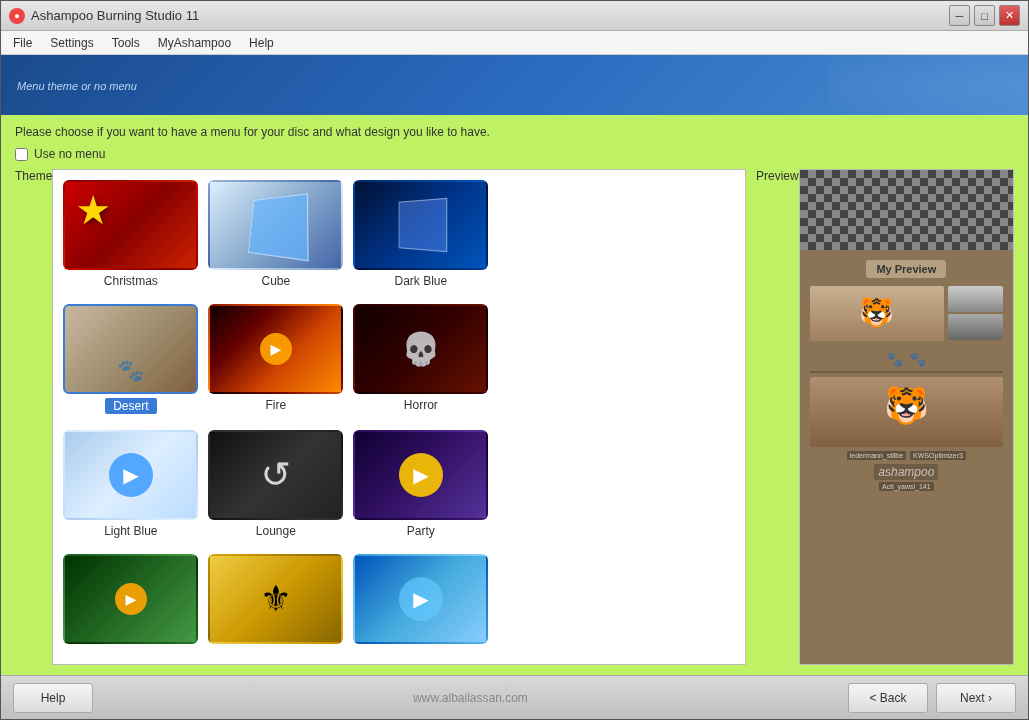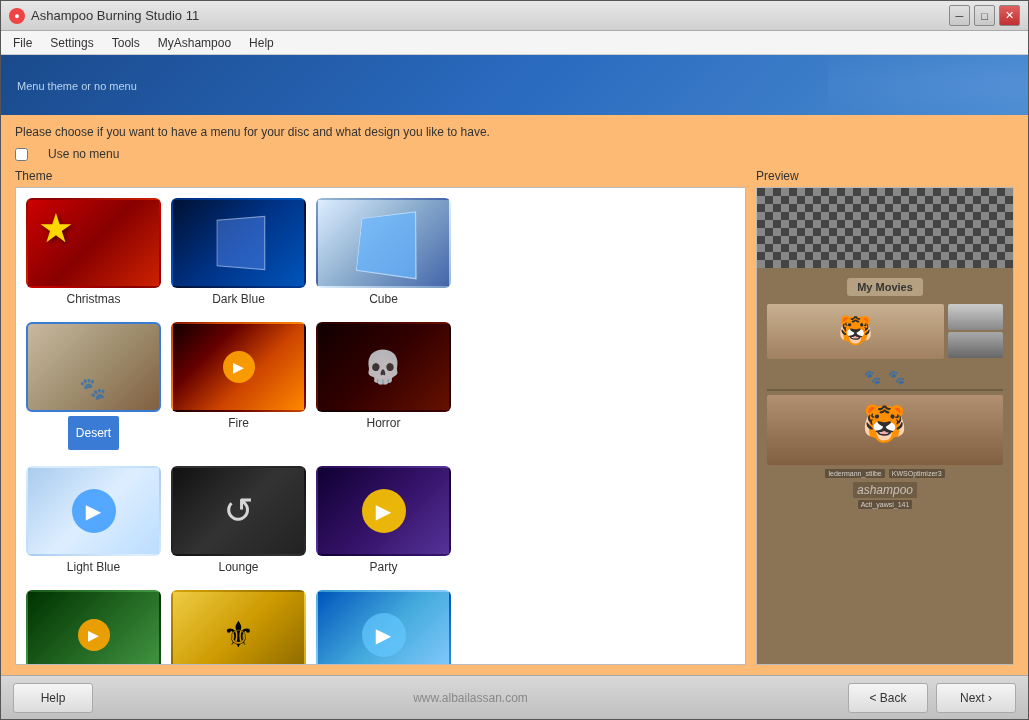--- a/index.html
+++ b/index.html
@@ -99,55 +99,56 @@
     }
     #header-title {
       font-size: 16px;
       font-weight: bold;
       color: white;
     }
     #header-subtitle {
       font-size: 11px;
       color: #b8d4f0;
       margin-top: 2px;
+      font-style: italic;
     }
 
     
     #main-content {
       flex: 1;
-      background: #fdba74;
+      background: #bef264;
       padding: 10px 14px;
       display: flex;
       flex-direction: column;
       overflow: hidden;
     }
     #instruction-text {
       font-size: 12px;
       color: #333;
       margin-bottom: 8px;
     }
     #no-menu-check {
       display: flex;
       align-items: center;
-      gap: 20px;
+      gap: 6px;
       margin-bottom: 8px;
     }
     #no-menu-check input { cursor: pointer; }
     #no-menu-check label { font-size: 12px; color: #333; cursor: pointer; }
 
     #theme-section {
       flex: 1;
       display: flex;
       gap: 10px;
       overflow: hidden;
     }
     #theme-left {
       flex: 1;
       display: flex;
-      flex-direction: column;
+      flex-direction: row;
       justify-content: space-between;
     }
     #theme-label {
       font-size: 12px;
       color: #333;
       margin-bottom: 4px;
     }
     #theme-grid-container {
       flex: 1;
       border: 1px solid #bbb;
@@ -187,21 +188,21 @@
       overflow: hidden;
       position: relative;
       border: 2px solid transparent;
     }
     .theme-item.selected .theme-thumb {
       border: 2px solid #3a7bd5;
     }
     .theme-item.selected .theme-name {
       background: #3a7bd5;
       color: white;
-      padding: 10px 8px;
+      padding: 1px 8px;
       border-radius: 2px;
     }
     .theme-name {
       font-size: 12px;
       color: #333;
       margin-top: 4px;
       text-align: center;
     }
 
     
@@ -286,21 +287,21 @@
       font-size: 11px;
       color: #0066cc;
       cursor: pointer;
       text-decoration: underline;
     }
 
     
     #preview-panel {
       width: 258px;
       display: flex;
-      flex-direction: column;
+      flex-direction: row;
     }
     #preview-label {
       font-size: 12px;
       color: #333;
       margin-bottom: 4px;
     }
     #preview-image {
       flex: 1;
       border: 1px solid #bbb;
       background: #8b7355;
@@ -486,34 +487,34 @@
             <div class="theme-row">
               <div class="theme-item">
                 <div class="theme-thumb thumb-christmas">
                   <div class="thumb-overlay">
                     <span class="thumb-star">★</span>
                   </div>
                 </div>
                 <span class="theme-name">Christmas</span>
               </div>
               <div class="theme-item">
+                <div class="theme-thumb thumb-cube">
+                  <div class="thumb-overlay">
+                    <div class="thumb-cube-shape"></div>
+                  </div>
+                </div>
+                <span class="theme-name">Cube</span>
+              </div>
+              <div class="theme-item">
                 <div class="theme-thumb thumb-darkblue">
                   <div class="thumb-overlay">
                     <div style="width:50px;height:50px;background:rgba(100,150,255,0.4);border:1px solid rgba(255,255,255,0.4);transform:perspective(80px) rotateY(-15deg);"></div>
                   </div>
                 </div>
                 <span class="theme-name">Dark Blue</span>
-              </div>
-              <div class="theme-item">
-                <div class="theme-thumb thumb-cube">
-                  <div class="thumb-overlay">
-                    <div class="thumb-cube-shape"></div>
-                  </div>
-                </div>
-                <span class="theme-name">Cube</span>
               </div>
             </div>
 
             <div class="theme-row">
               <div class="theme-item selected">
                 <div class="theme-thumb thumb-desert">
                   <div class="thumb-overlay">
                     <span class="thumb-paw">🐾</span>
                   </div>
                 </div>
@@ -595,21 +596,21 @@
         </div>
       </div>
 
       <div id="preview-panel">
         <div id="preview-label">Preview</div>
         <div id="preview-image">
 
           <div class="preview-checker"></div>
 
           <div class="preview-content">
-            <div class="preview-title-box">My Movies</div>
+            <div class="preview-title-box">My Preview</div>
             <div class="preview-thumb-area">
               <div class="preview-vid-thumb"></div>
               <div style="display:flex;flex-direction:column;gap:2px;width:55px;">
                 <div style="height:26px;background:linear-gradient(to bottom,#ccc,#888);border-radius:2px;"></div>
                 <div style="height:26px;background:linear-gradient(to bottom,#aaa,#666);border-radius:2px;"></div>
               </div>
             </div>
             <div class="preview-paw-row">
               <span>🐾</span>
               <span>🐾</span>

